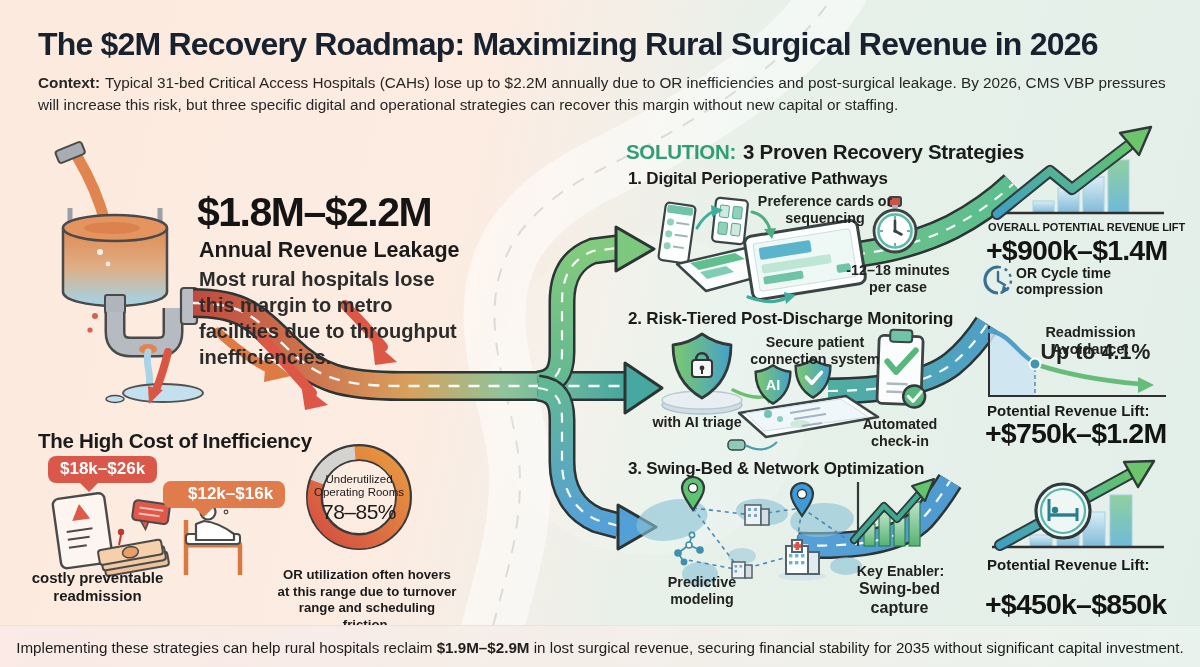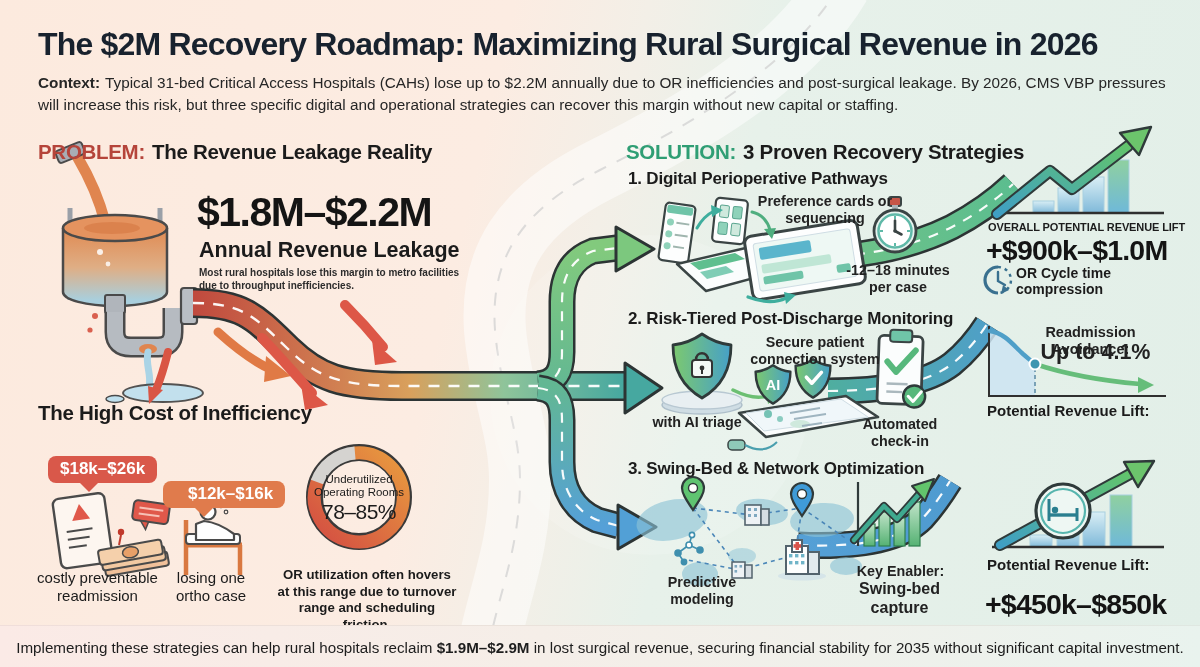--- a/index.html
+++ b/index.html
@@ -10,28 +10,28 @@
   .art{position:absolute;left:0;top:0;z-index:1;pointer-events:none;}
   .txt{position:absolute;z-index:2;}
   .title{left:38px;top:26px;font-size:32px;font-weight:700;letter-spacing:-0.8px;color:#18222e;}
   .context{left:38px;top:72px;width:1128px;font-size:15.3px;line-height:1.45;color:#262626;}
   .ctx-label{font-weight:800;margin-right:5px;}
   .sec-head{font-size:20.5px;font-weight:800;letter-spacing:-0.3px;}
   .lbl-red{color:#b5443a;margin-right:7px;}
   .lbl-green{color:#2f9e74;margin-right:7px;}
   .money{left:197px;top:189px;font-size:41px;font-weight:800;letter-spacing:-1.5px;color:#141414;}
   .leak-title{left:199px;top:238px;font-size:21.5px;font-weight:800;}
-  .leak-desc{left:199px;top:266px;width:262px;font-size:10px;font-weight:600;line-height:1.3;color:#2c2c2c;}
+  .leak-desc{left:199px;top:266px;width:262px;font-size:20px;font-weight:600;line-height:1.3;color:#2c2c2c;}
   .badge{z-index:2;position:absolute;padding:3px 12px 4px;border-radius:8px;color:#fff;font-size:17px;font-weight:700;}
   .badge:after{content:"";position:absolute;left:32px;bottom:-9px;border:9px solid transparent;border-bottom:none;}
   .badge-red{background:#d9584a;}
   .badge-red:after{border-top-color:#d9584a;}
   .badge-orange{background:#e07b4c;padding-left:25px;}
   .badge-orange:after{border-top-color:#e07b4c;}
-  .cap{text-align:center;font-weight:400;line-height:1.22;}
+  .cap{text-align:center;font-weight:700;line-height:1.22;}
   .icon-label{font-size:15px;}
   .small-cap{font-size:13.2px;font-weight:600;line-height:1.25;}
   .donut-center{left:309px;top:473px;width:100px;text-align:center;}
   .donut-title{font-size:11.5px;font-weight:400;line-height:1.15;}
   .donut-value{font-size:21px;font-weight:400;letter-spacing:-0.5px;margin-top:1px;}
   .strat-title{font-size:17px;font-weight:700;letter-spacing:-0.2px;}
   .ann{font-size:14.3px;font-weight:700;line-height:1.17;text-align:center;color:#222;}
   .p-label-caps{left:988px;top:221px;font-size:11px;font-weight:800;letter-spacing:-0.1px;color:#1c1c1c;}
   .p-value{font-size:28.5px;font-weight:800;letter-spacing:-0.8px;color:#141414;}
   .p-label{font-size:15px;font-weight:700;}
@@ -418,35 +418,31 @@
       <circle cx="226" cy="512" r="1.8" fill="none" stroke="#4a4a4a" stroke-width="1.2"></circle>
     </g>
   </svg>
 
   <div class="txt title">The $2M Recovery Roadmap: Maximizing Rural Surgical Revenue in 2026</div>
 
   <div class="txt context">
     <span class="ctx-label">Context:</span><span>Typical 31-bed Critical Access Hospitals (CAHs) lose up to $2.2M annually due to OR inefficiencies and post-surgical leakage. By 2026, CMS VBP pressures will increase this risk, but three specific digital and operational strategies can recover this margin without new capital or staffing.</span>
   </div>
 
-  <div class="txt sec-head" style="left:38px;top:140px;">
-    <span class="lbl-red">PROBLEM:</span><span>The Revenue Leakage Reality</span>
-  </div>
 
   <div class="txt money">$1.8M–$2.2M</div>
   <div class="txt leak-title">Annual Revenue Leakage</div>
   <div class="txt leak-desc">Most rural hospitals lose this margin to metro facilities due to throughput inefficiencies.</div>
 
-  <div class="txt sec-head" style="left:38px;top:401px;">The High Cost of Inefficiency</div>
+  <div class="txt sec-head" style="left:38px;top:429px;">The High Cost of Inefficiency</div>
 
   <div class="badge badge-red" style="left:48px;top:456px;">$18k–$26k</div>
   <div class="txt cap icon-label" style="left:30px;top:569px;width:135px;">costly preventable readmission</div>
 
   <div class="badge badge-orange" style="left:163px;top:481px;">$12k–$16k</div>
-  <div class="txt cap icon-label" style="left:165px;top:569px;width:92px;">losing one ortho case</div>
 
   <div class="txt donut-center">
     <div class="donut-title">Underutilized Operating Rooms</div>
     <div class="donut-value">78–85%</div>
   </div>
   <div class="txt cap small-cap" style="left:276px;top:567px;width:182px;">OR utilization often hovers at this range due to turnover range and scheduling friction.</div>
 
   <div class="txt sec-head" style="left:626px;top:140px;">
     <span class="lbl-green">SOLUTION:</span><span>3 Proven Recovery Strategies</span>
   </div>
@@ -459,26 +455,27 @@
   <div class="txt ann" style="left:740px;top:334px;width:150px;">Secure patient connection system</div>
   <div class="txt ann" style="left:652px;top:414px;width:90px;">with AI triage</div>
   <div class="txt ann" style="left:850px;top:416px;width:100px;">Automated check-in</div>
 
   <div class="txt strat-title" style="left:628px;top:459px;">3. Swing-Bed &amp; Network Optimization</div>
   <div class="txt ann" style="left:652px;top:574px;width:100px;">Predictive modeling</div>
   <div class="txt ann" style="left:853px;top:563px;width:95px;font-weight:600;">Key Enabler:</div>
   <div class="txt ann" style="left:832px;top:580px;width:135px;font-size:16px;font-weight:800;">Swing-bed capture</div>
 
   <div class="txt p-label-caps">OVERALL POTENTIAL REVENUE LIFT</div>
-  <div class="txt p-value" style="left:986px;top:234px;">+$900k–$1.0M</div>
+  <div class="txt p-value" style="left:986px;top:234px;">+$900k–$1.4M</div>
   <div class="txt" style="left:1016px;top:265px;width:108px;font-size:14px;font-weight:700;line-height:1.15;">OR Cycle time compression</div>
 
   <div class="txt ann" style="left:1018px;top:324px;width:145px;font-size:14.5px;">Readmission Avoidance:</div>
   <div class="txt ann" style="left:1038px;top:340px;width:115px;font-size:21.5px;font-weight:800;">Up to 4.1%</div>
   <div class="txt p-label" style="left:987px;top:402px;">Potential Revenue Lift:</div>
+  <div class="txt p-value" style="left:985px;top:417px;">+$750k–$1.2M</div>
 
   <div class="txt p-label" style="left:987px;top:556px;">Potential Revenue Lift:</div>
   <div class="txt p-value" style="left:985px;top:588px;">+$450k–$850k</div>
 
   <div class="footer-band">
     <div class="footer-text">
       <span>Implementing these strategies can help rural hospitals reclaim </span><b>$1.9M–$2.9M</b><span> in lost surgical revenue, securing financial stability for 2035 without significant capital investment.</span>
     </div>
   </div>
 

